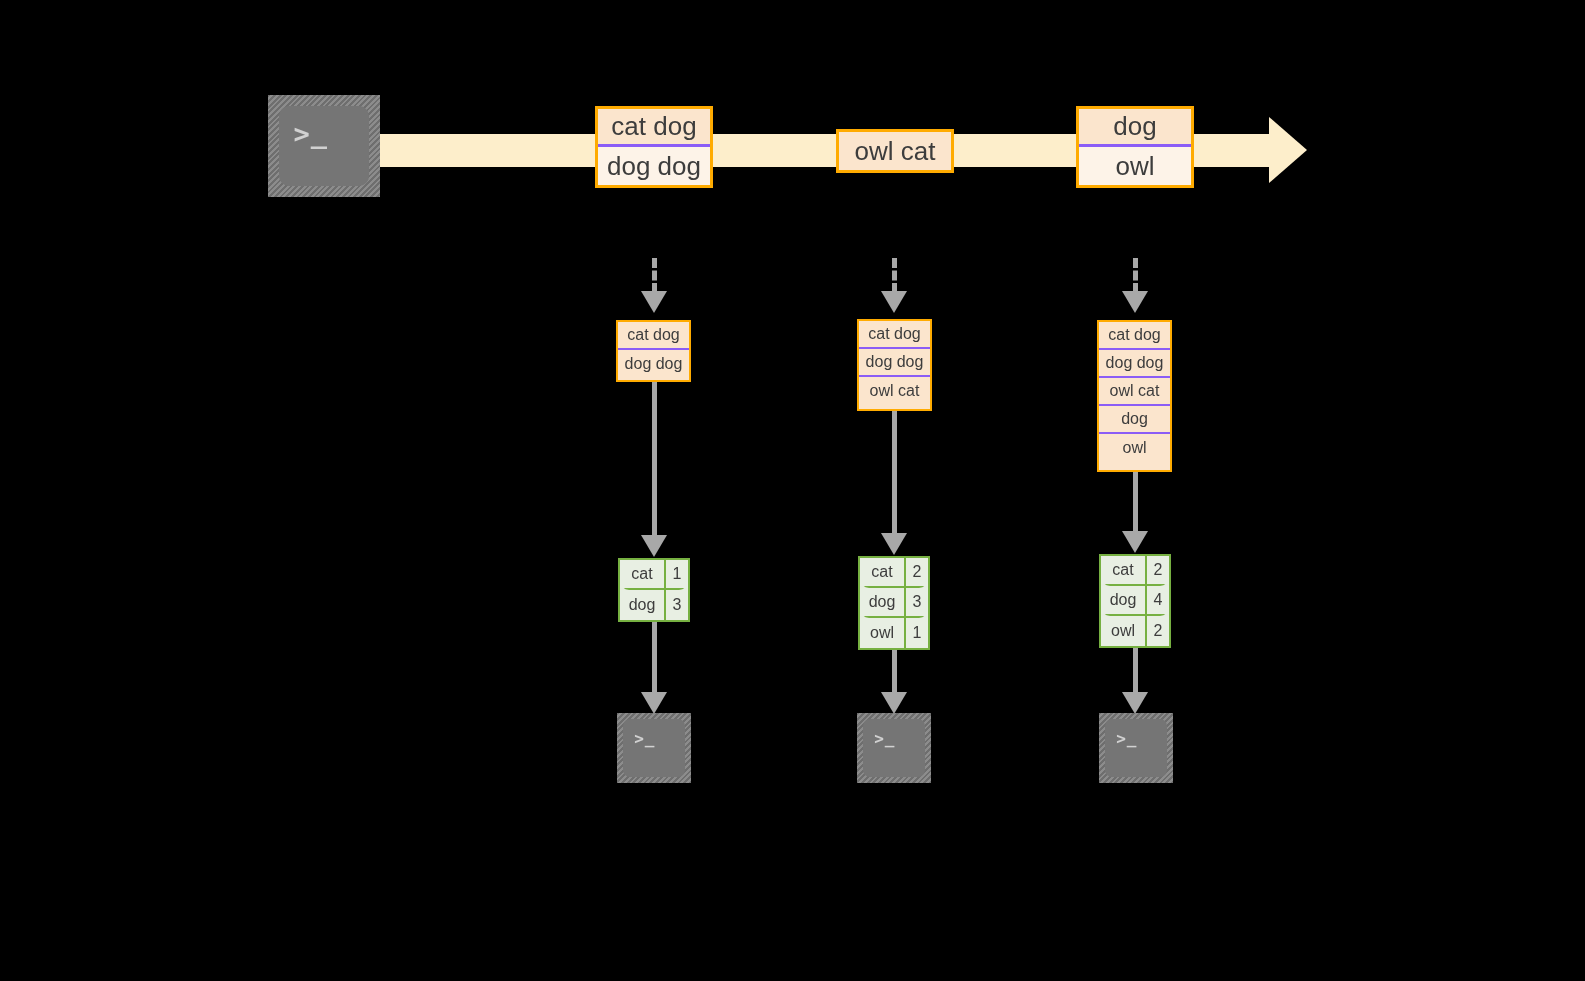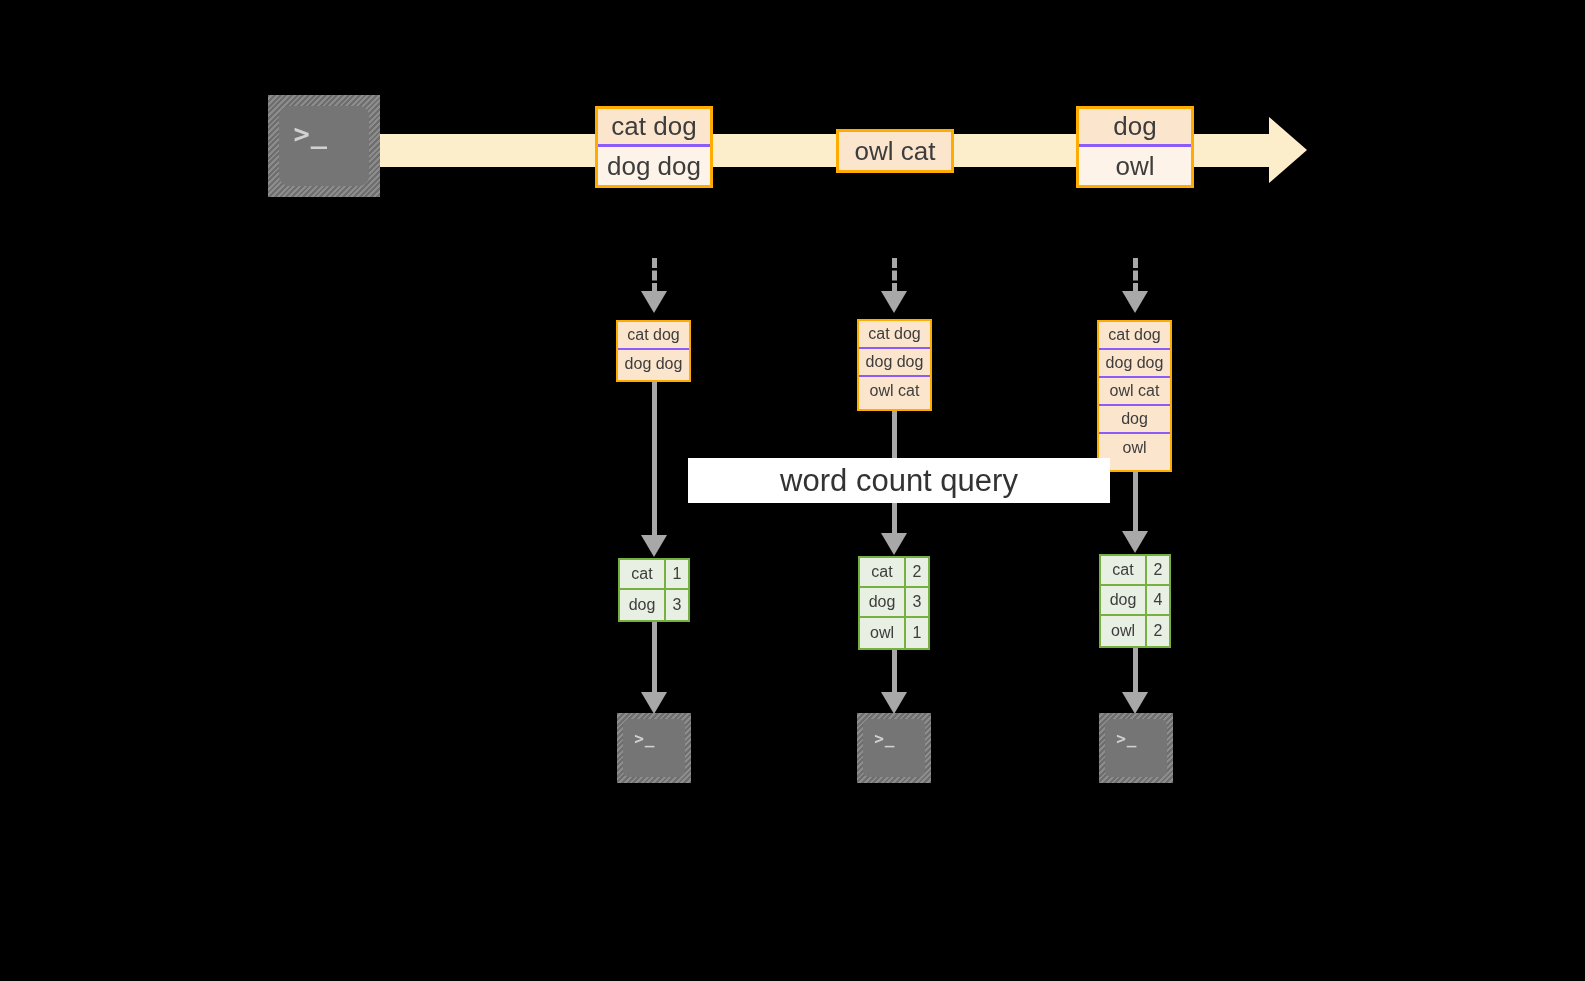--- a/index.html
+++ b/index.html
@@ -100,20 +100,21 @@
     background: #e7eee1;
     display: flex;
     flex-direction: column;
   }
   .count-row {
     box-sizing: border-box;
     display: flex;
     flex: 1 1 auto;
     border-bottom: 2px solid #76b041;
     height: 30px;
+    border-radius: 9px;
   }
   .count-row:last-child { border-bottom: none; }
   .count-word, .count-num {
     box-sizing: border-box;
     display: flex;
     align-items: center;
     justify-content: center;
     font-size: 16px;
     color: #3d3d3d;
     background: #e8efe3;
@@ -278,15 +279,14 @@
 
   <div class="abs arrow-line" style="left:1133px; top:648px; height:46px;"></div>
   <div class="abs arrow-head" style="left:1122px; top:692px;"></div>
 
   <div class="abs terminal terminal-small" style="left:1099px; top:713px; width:74px; height:70px;">
     <div class="terminal-inner">
       <span class="prompt">&gt;_</span>
     </div>
   </div>
 
-  <div class="abs query-label" style="left:688px; top:458px; width:422px; height:45px;">word count query</div>
 
 </div>
 
 </body></html>

